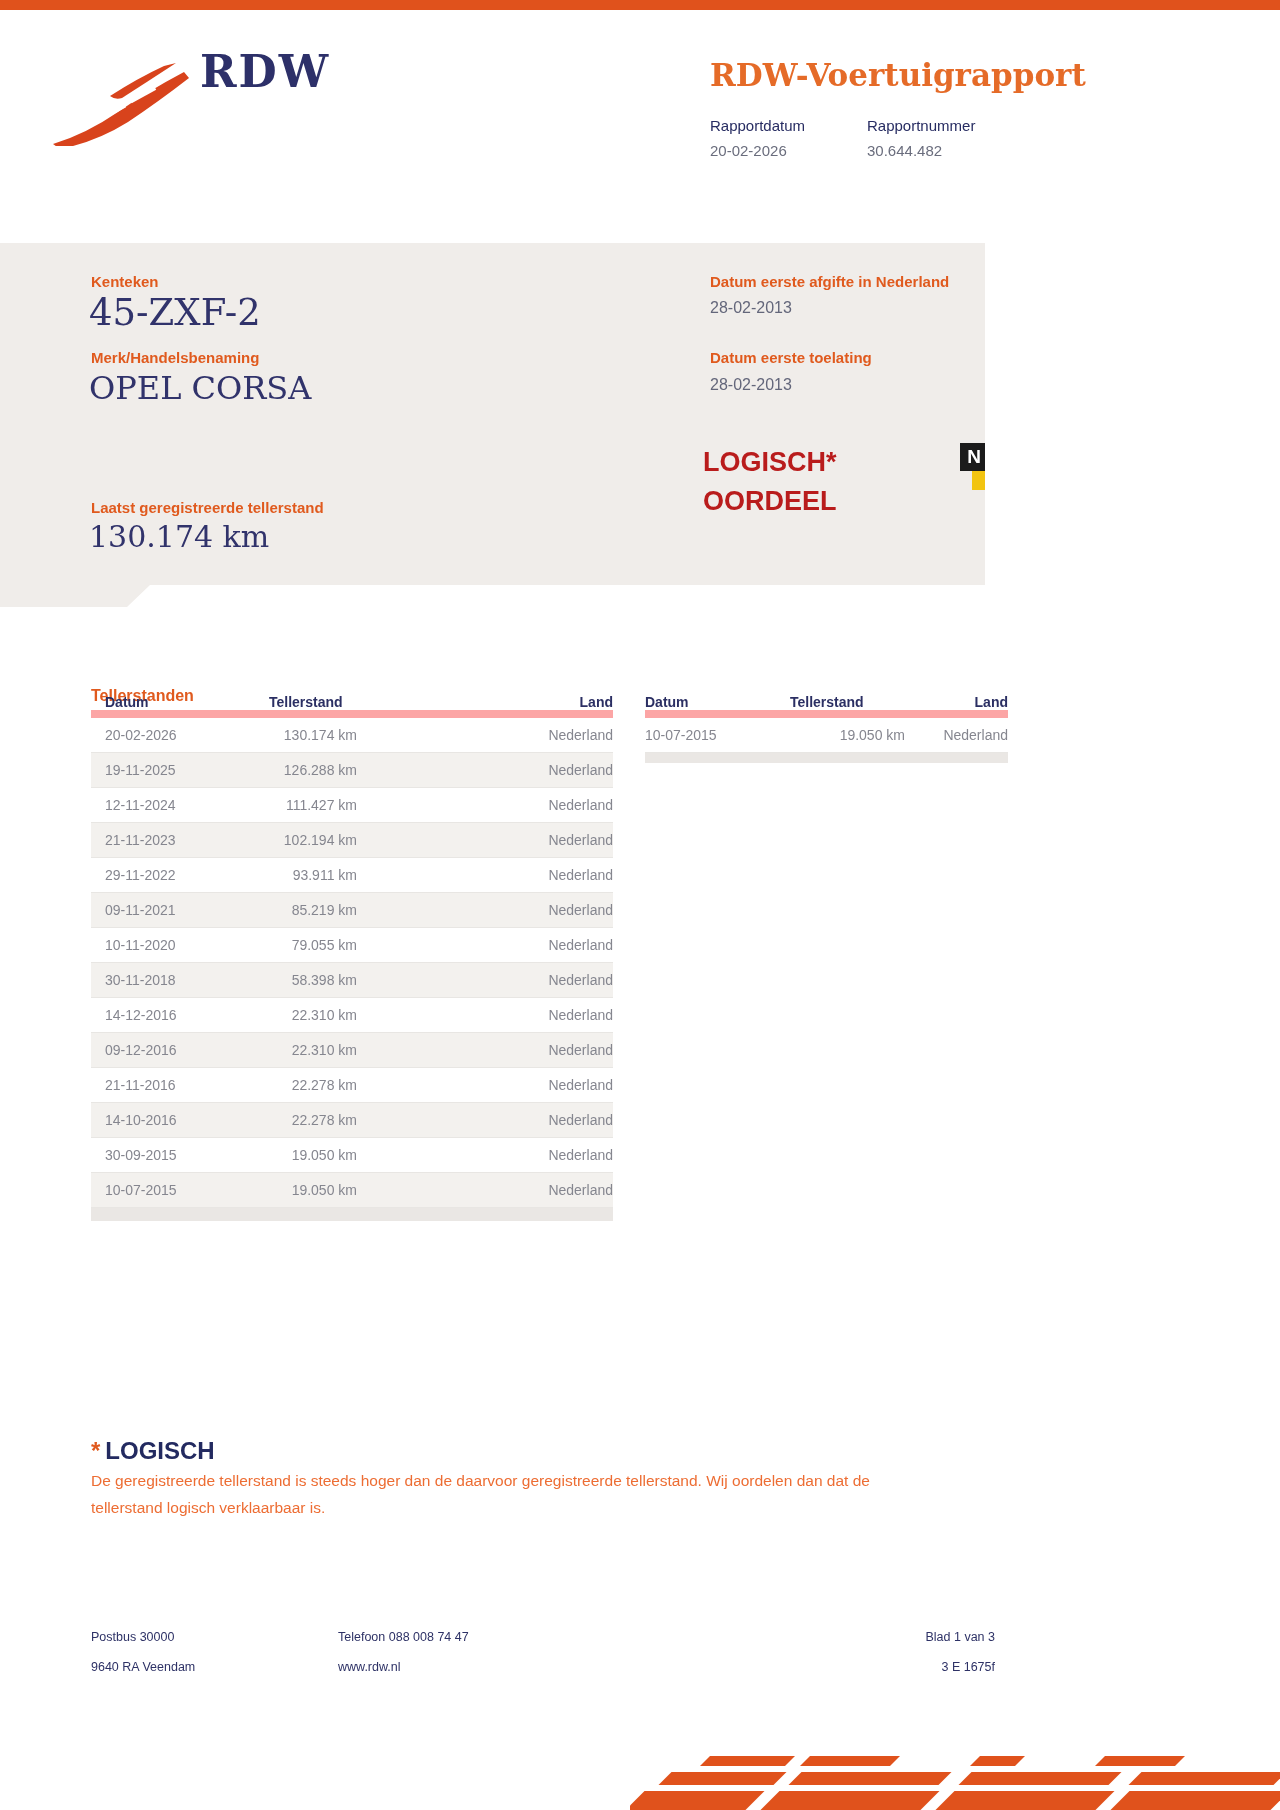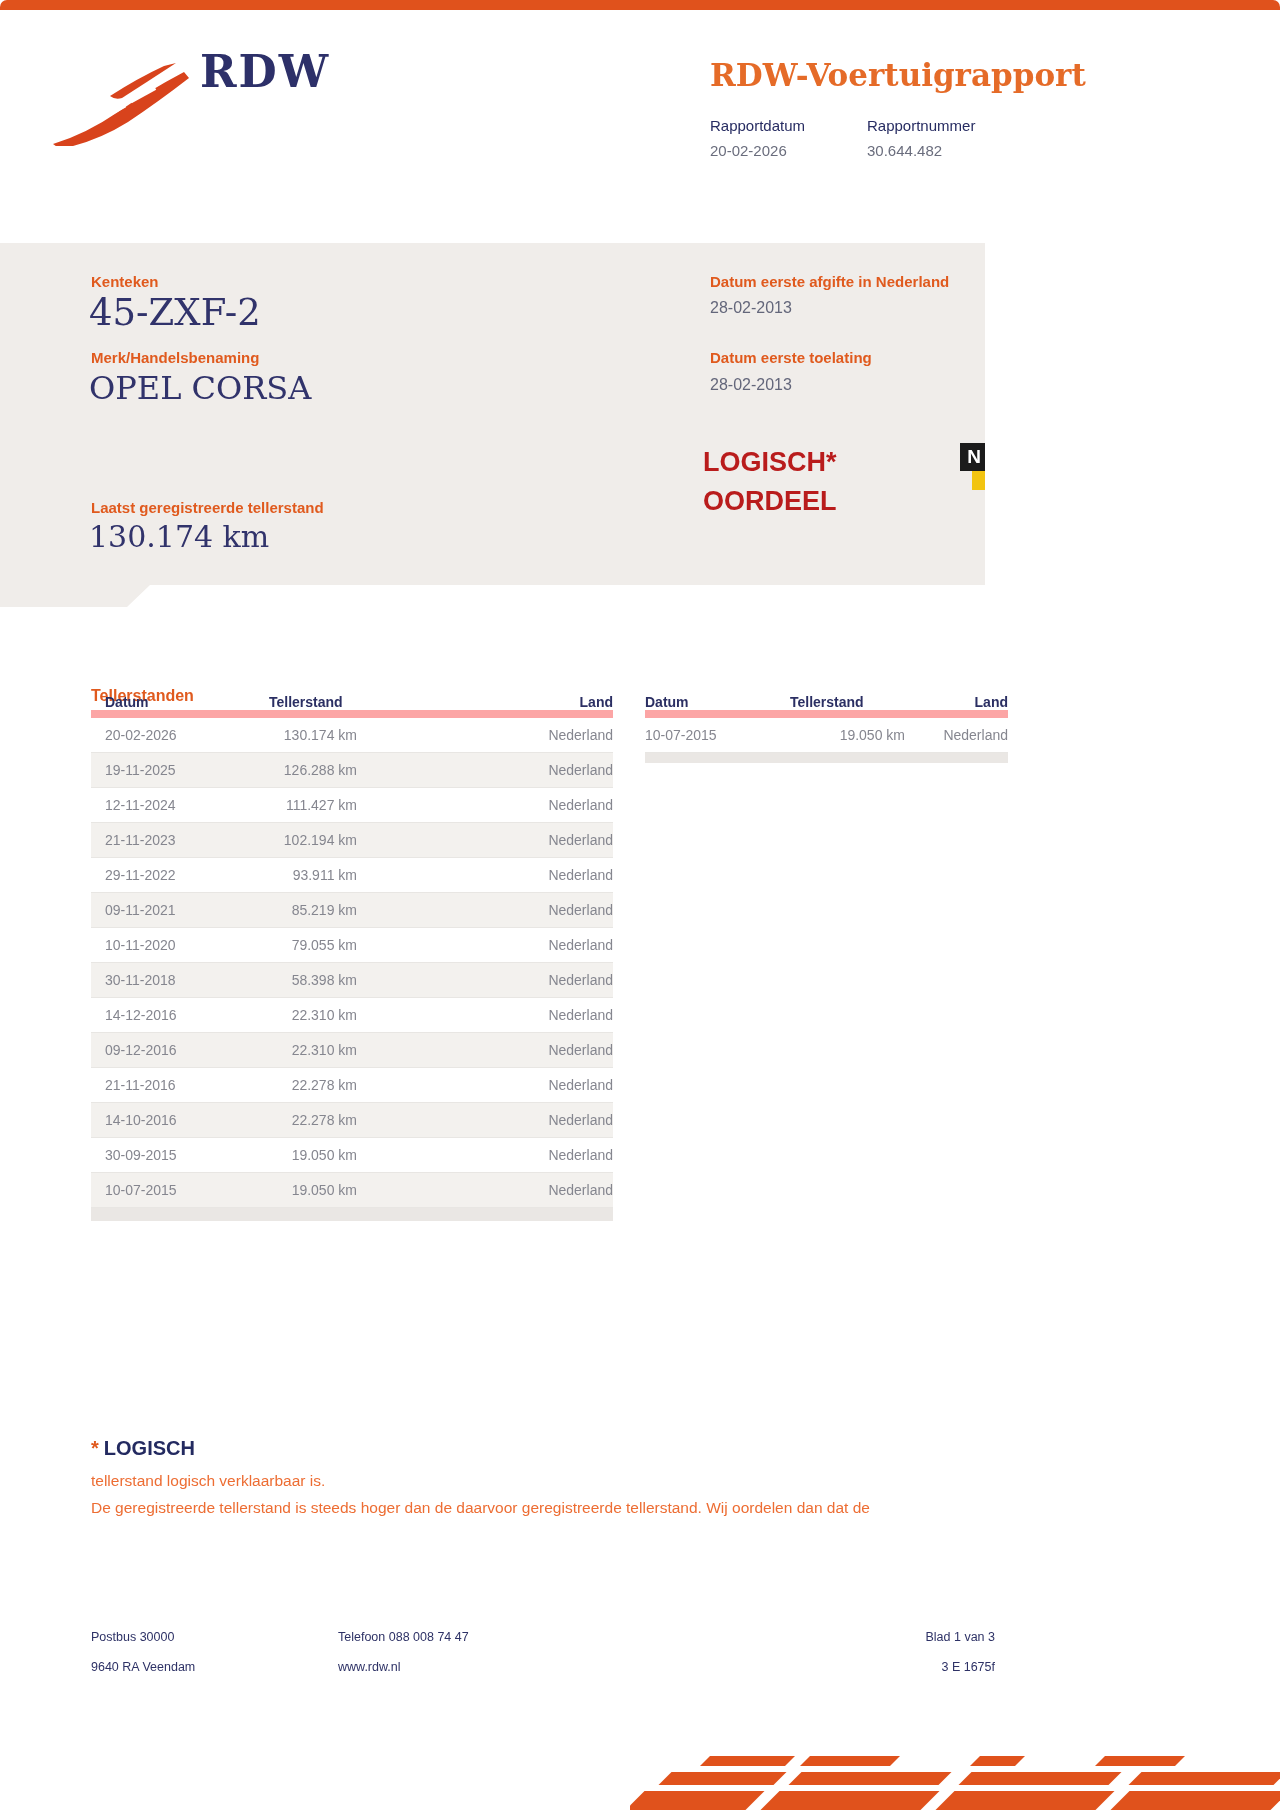--- a/index.html
+++ b/index.html
@@ -1,19 +1,18 @@
 <!DOCTYPE html>
 <html><head>
 <meta charset="utf-8">
 <style>
   html,body{margin:0;padding:0;background:#ffffff;}
   #page{
     position:relative;width:1280px;height:1810px;background:#ffffff;overflow:hidden;
     font-family:"Liberation Sans",sans-serif;
-    border-radius:7px;
   }
   .abs{position:absolute;}
 
   
   #top-bar{left:0;top:0;width:1280px;height:10px;background:#e0521c;}
 
   
   #logo-text{left:200px;top:46px;font-family:"DejaVu Serif",serif;font-weight:600;
     font-size:44px;letter-spacing:2px;color:#2d3069;}
   #doc-title{left:710px;top:57px;font-family:"DejaVu Serif",serif;font-weight:600;
@@ -53,21 +52,21 @@
   #table-left .c0{width:140px;padding-left:14px;box-sizing:border-box;}
   #table-left .c1{width:126px;text-align:right;}
   #table-left .thead .c1{text-align:left;padding-left:38px;box-sizing:border-box;}
   #table-left .c2{flex:1;text-align:right;}
   #table-right .c0{width:100px;}
   #table-right .c1{width:160px;text-align:right;}
   #table-right .thead .c1{text-align:left;padding-left:45px;box-sizing:border-box;}
   #table-right .c2{flex:1;text-align:right;}
 
   
-  #footnote-title{left:91px;top:1437px;font-size:20px;font-weight:bold;color:#232a60;}
+  #footnote-title{left:91px;top:1437px;font-size:24px;font-weight:bold;color:#232a60;}
   #footnote-title .ast{color:#e05a1e;margin-right:5px;}
   #footnote-text{left:91px;top:1467px;width:900px;font-size:15.5px;line-height:27px;color:#ed6d33;}
 
   
   .foot{font-size:12.5px;color:#2e3266;}
   .f-l1{top:1630px;} .f-l2{top:1660px;}
   .fcol1{left:91px;} .fcol2{left:338px;}
   .fcol3{right:285px;text-align:right;}
 
   
@@ -217,22 +216,22 @@
           <span class="c2">Nederland</span>
         </div>
       </div>
     <div class="tband" style="height:10px"></div>
   </div>
 
   <div class="abs" id="footnote-title">
     <span class="ast">*</span><span>LOGISCH</span>
   </div>
   <div class="abs" id="footnote-text">
+    <div>De geregistreerde tellerstand is steeds hoger dan de daarvoor geregistreerde tellerstand. Wij oordelen dan dat de</div>
     <div>tellerstand logisch verklaarbaar is.</div>
-    <div>De geregistreerde tellerstand is steeds hoger dan de daarvoor geregistreerde tellerstand. Wij oordelen dan dat de</div>
   </div>
 
   <div class="abs foot f-l1 fcol1">Postbus 30000</div>
   <div class="abs foot f-l2 fcol1">9640 RA Veendam</div>
   <div class="abs foot f-l1 fcol2">Telefoon 088 008 74 47</div>
   <div class="abs foot f-l2 fcol2">www.rdw.nl</div>
   <div class="abs foot f-l1 fcol3">Blad 1 van 3</div>
   <div class="abs foot f-l2 fcol3">3 E 1675f</div>
 
   <div class="abs" id="bottom-decor">

